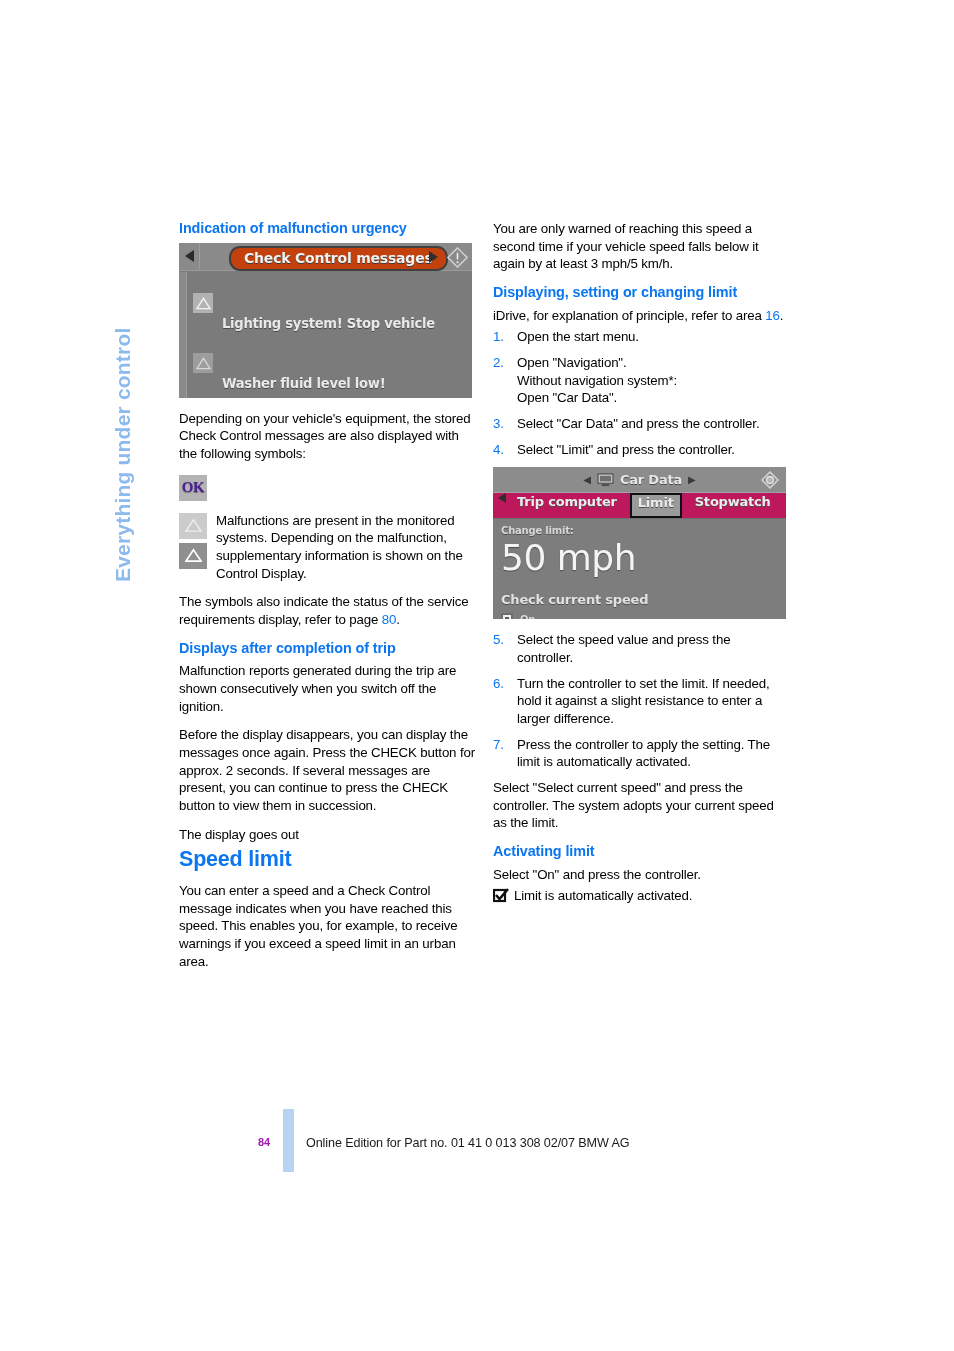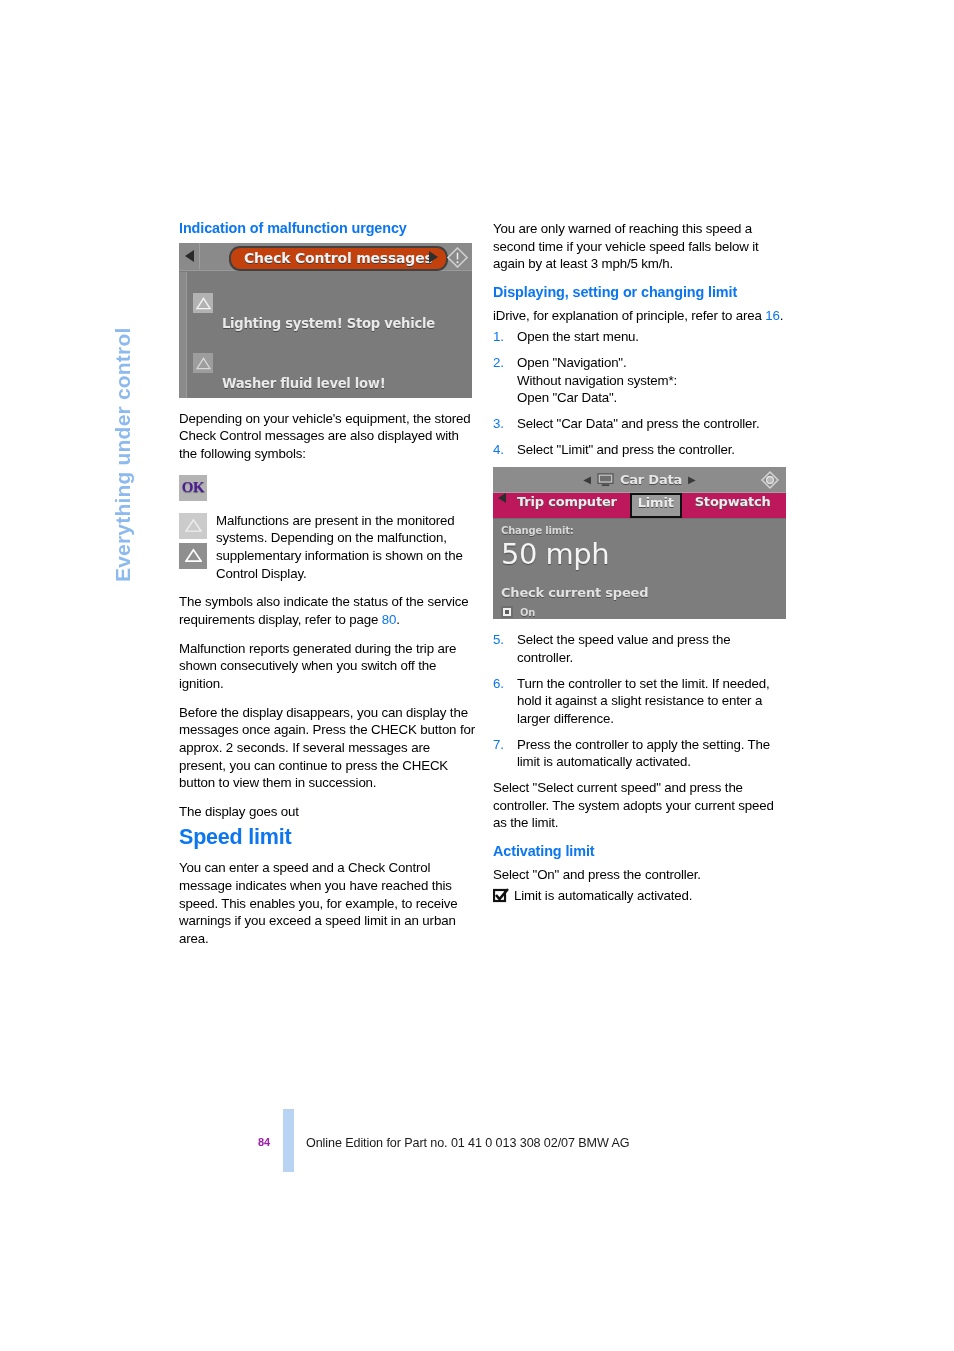--- a/index.html
+++ b/index.html
@@ -309,21 +309,21 @@
   .cd-body { padding: 6px 0 0 8px; }
   .cd-label {
     color: #d8d8d8;
     font-size: 10px;
     font-weight: bold;
     letter-spacing: -0.2px;
     text-shadow: 0 1px 0 #505050;
   }
   .cd-value {
     color: #f4f4f4;
-    font-size: 29px;
+    font-size: 36px;
     font-weight: normal;
     letter-spacing: -0.5px;
     margin-top: 1px;
     text-shadow: 0 1px 1px #4d4d4d;
   }
   .cd-row {
     margin-top: 14px;
     color: #e2e2e2;
     font-size: 13px;
     font-weight: bold;
@@ -463,20 +463,21 @@
           </svg>
         </div>
       </div>
       <div class="sym-text">Malfunctions are present in the monitored systems. Depending on the malfunction, supplementary information is shown on the Control Display.</div>
     </div>
 
     <p class="body">
       <span>The symbols also indicate the status of the service requirements display, refer to page </span><span class="lnk">80</span><span>.</span>
     </p>
 
+    <h2 class="sec gap-top-sm">Displays after completion of trip</h2>
     <p class="body">Malfunction reports generated during the trip are shown consecutively when you switch off the ignition.</p>
     <p class="body">Before the display disappears, you can display the messages once again. Press the CHECK button for approx. 2 seconds. If several messages are present, you can continue to press the CHECK button to view them in succession.</p>
     <p class="body tight">The display goes out</p>
 
 
     <h1 class="chap gap-top">Speed limit</h1>
     <p class="body">You can enter a speed and a Check Control message indicates when you have reached this speed. This enables you, for example, to receive warnings if you exceed a speed limit in an urban area.</p>
   </div>
 
   <div class="col col-right">

